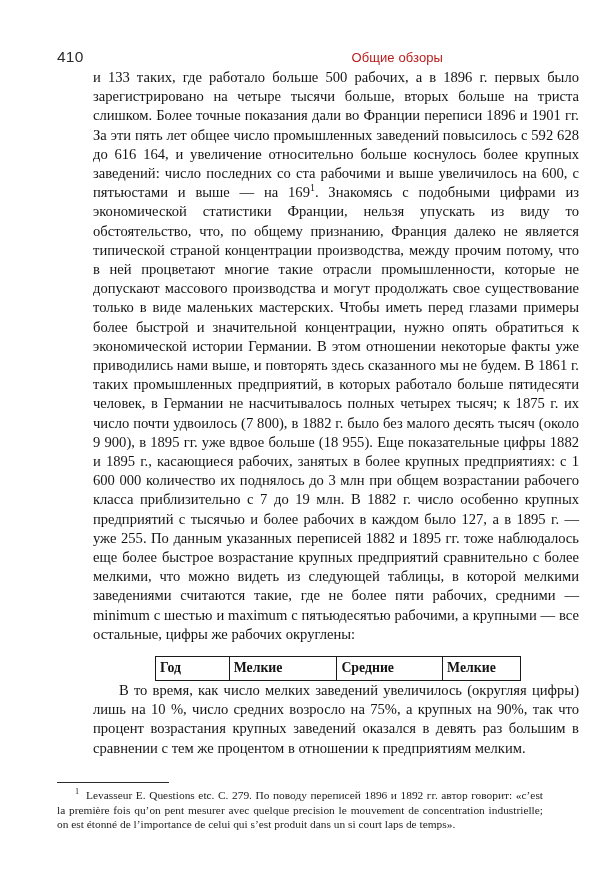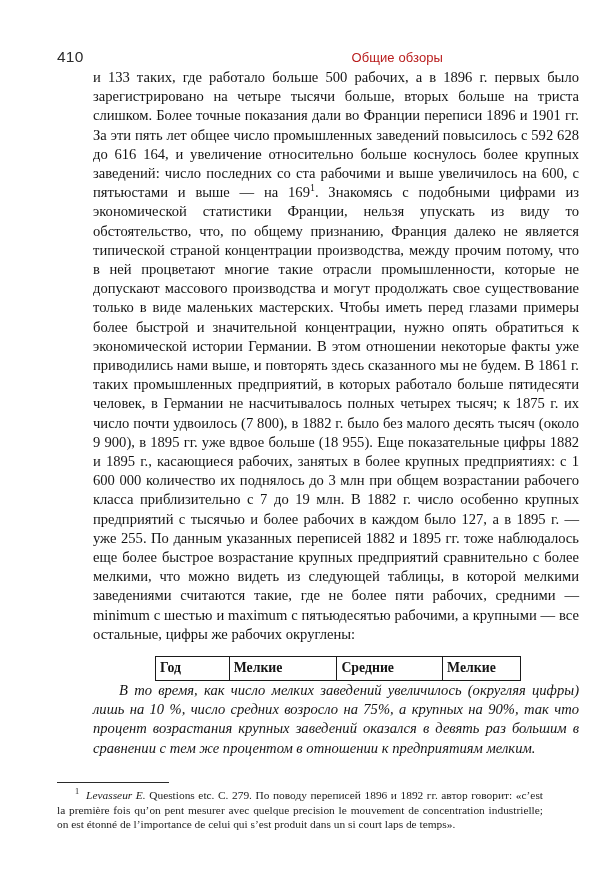--- a/index.html
+++ b/index.html
@@ -60,21 +60,20 @@
     margin: 0;
     font-size: 14.6px;
     line-height: 19.2px;
     text-align: justify;
     text-justify: inter-word;
     hyphens: manual;
     color: #141414;
   }
   p.body.indent {
     text-indent: 26px;
-    font-style: italic;
   }
 
   sup.fn-ref {
     font-size: 0.68em;
     vertical-align: super;
     line-height: 0;
   }
 
   
   .table-wrap {
@@ -134,21 +133,20 @@
     color: #1c1c1c;
   }
   p.footnote .fn-num {
     font-size: 0.72em;
     vertical-align: super;
     line-height: 0;
     margin-left: 18px;
     margin-right: 7px;
   }
   .fn-author {
-    font-style: italic;
   }
 </style>
 </head>
 <body>
 
 <div class="page">
 
   <div class="running-head">
     <span class="folio">410</span>
     <span class="section-title">Общие обзоры</span>

